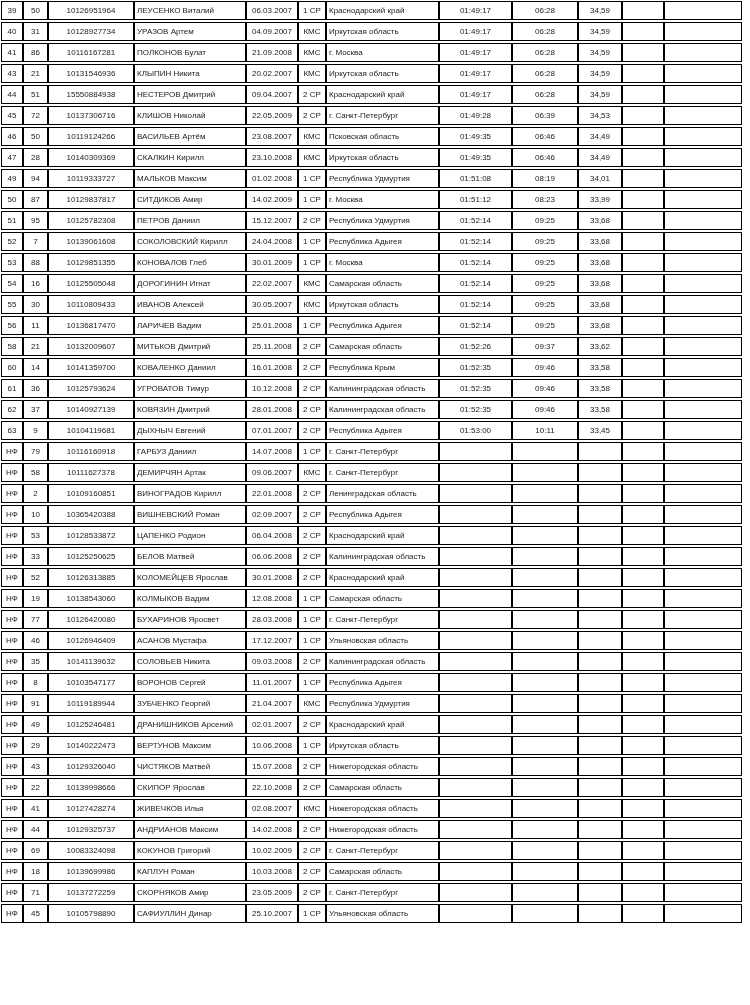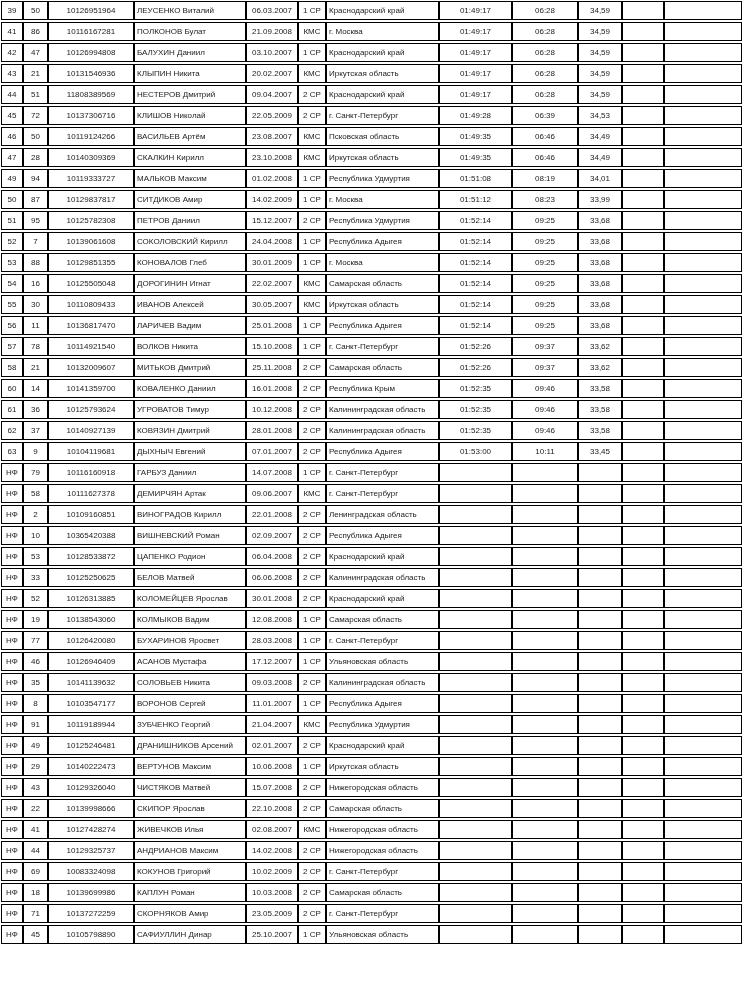--- a/index.html
+++ b/index.html
@@ -69,65 +69,65 @@
           <td class="c">06.03.2007</td>
           <td class="c">1 СР</td>
           <td class="l">Краснодарский край</td>
           <td class="c">01:49:17</td>
           <td class="c">06:28</td>
           <td class="c">34,59</td>
           <td class="c"></td>
           <td class="c"></td>
         </tr>
         <tr>
+          <td class="c">40</td>
+          <td class="c">31</td>
+          <td class="c">10128927734</td>
+          <td class="l">УРАЗОВ Артем</td>
+          <td class="c">04.09.2007</td>
+          <td class="c">КМС</td>
+          <td class="l">Иркутская область</td>
+          <td class="c">01:49:17</td>
+          <td class="c">06:28</td>
+          <td class="c">34,59</td>
+          <td class="c"></td>
+          <td class="c"></td>
+        </tr>
+        <tr>
           <td class="c">41</td>
           <td class="c">86</td>
           <td class="c">10116167281</td>
           <td class="l">ПОЛКОНОВ Булат</td>
           <td class="c">21.09.2008</td>
           <td class="c">КМС</td>
           <td class="l">г. Москва</td>
           <td class="c">01:49:17</td>
           <td class="c">06:28</td>
           <td class="c">34,59</td>
           <td class="c"></td>
           <td class="c"></td>
         </tr>
         <tr>
-          <td class="c">42</td>
-          <td class="c">47</td>
-          <td class="c">10126994808</td>
-          <td class="l">БАЛУХИН Даниил</td>
-          <td class="c">03.10.2007</td>
-          <td class="c">1 СР</td>
-          <td class="l">Краснодарский край</td>
-          <td class="c">01:49:17</td>
-          <td class="c">06:28</td>
-          <td class="c">34,59</td>
-          <td class="c"></td>
-          <td class="c"></td>
-        </tr>
-        <tr>
           <td class="c">43</td>
           <td class="c">21</td>
           <td class="c">10131546936</td>
           <td class="l">КЛЫПИН Никита</td>
           <td class="c">20.02.2007</td>
           <td class="c">КМС</td>
           <td class="l">Иркутская область</td>
           <td class="c">01:49:17</td>
           <td class="c">06:28</td>
           <td class="c">34,59</td>
           <td class="c"></td>
           <td class="c"></td>
         </tr>
         <tr>
           <td class="c">44</td>
           <td class="c">51</td>
-          <td class="c">11808389569</td>
+          <td class="c">15550884938</td>
           <td class="l">НЕСТЕРОВ Дмитрий</td>
           <td class="c">09.04.2007</td>
           <td class="c">2 СР</td>
           <td class="l">Краснодарский край</td>
           <td class="c">01:49:17</td>
           <td class="c">06:28</td>
           <td class="c">34,59</td>
           <td class="c"></td>
           <td class="c"></td>
         </tr>
@@ -279,34 +279,20 @@
           <td class="c">25.01.2008</td>
           <td class="c">1 СР</td>
           <td class="l">Республика Адыгея</td>
           <td class="c">01:52:14</td>
           <td class="c">09:25</td>
           <td class="c">33,68</td>
           <td class="c"></td>
           <td class="c"></td>
         </tr>
         <tr>
-          <td class="c">57</td>
-          <td class="c">78</td>
-          <td class="c">10114921540</td>
-          <td class="l">ВОЛКОВ Никита</td>
-          <td class="c">15.10.2008</td>
-          <td class="c">1 СР</td>
-          <td class="l">г. Санкт-Петербург</td>
-          <td class="c">01:52:26</td>
-          <td class="c">09:37</td>
-          <td class="c">33,62</td>
-          <td class="c"></td>
-          <td class="c"></td>
-        </tr>
-        <tr>
           <td class="c">58</td>
           <td class="c">21</td>
           <td class="c">10132009607</td>
           <td class="l">МИТЬКОВ Дмитрий</td>
           <td class="c">25.11.2008</td>
           <td class="c">2 СР</td>
           <td class="l">Самарская область</td>
           <td class="c">01:52:26</td>
           <td class="c">09:37</td>
           <td class="c">33,62</td>

